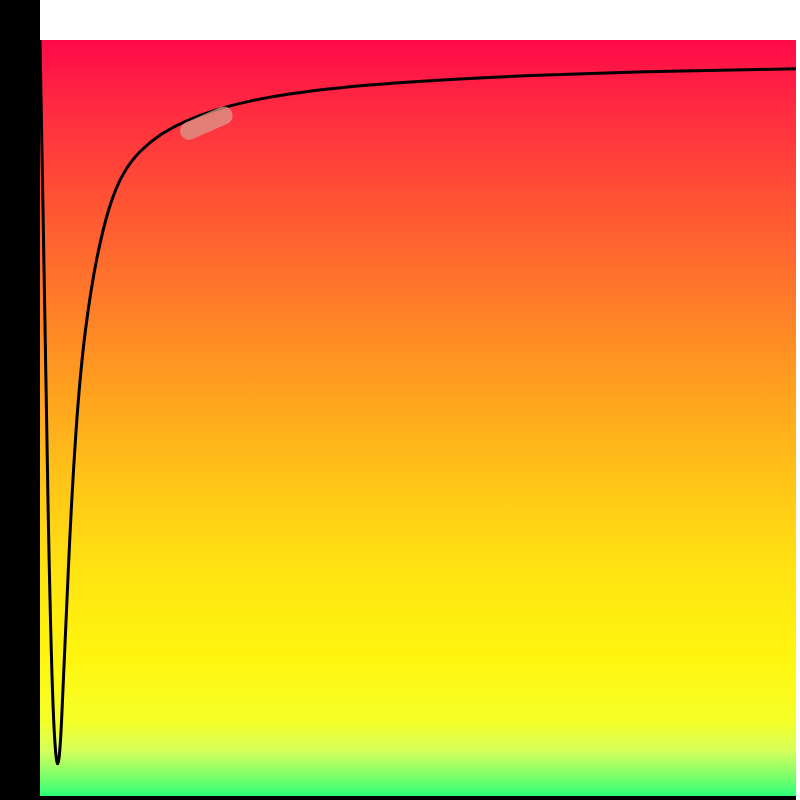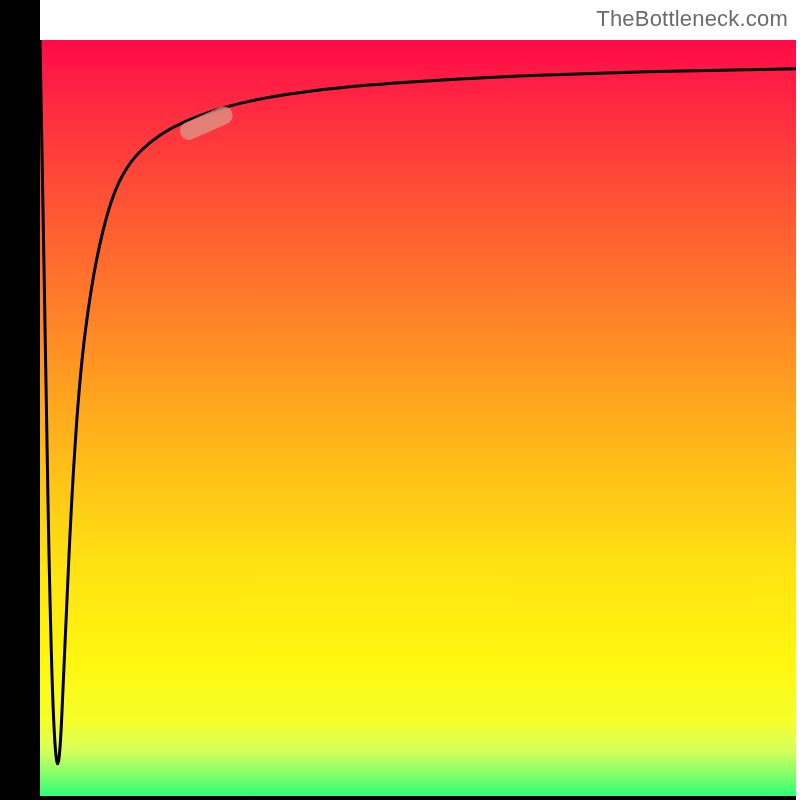--- a/index.html
+++ b/index.html
@@ -72,21 +72,20 @@
   .curve-svg {
     position: absolute;
     inset: 0;
   }
 </style>
 </head>
 <body>
 
 <div class="frame">
 
-  <div class="watermark">TheBottleneck.com</div>
 
   <div class="axis-y"></div>
   <div class="axis-x"></div>
 
   <div class="plot-area">
     <div class="gradient-bg"></div>
 
     <svg class="curve-svg" viewBox="0 0 756 756" preserveAspectRatio="none">
       <path fill="none" stroke="#000" stroke-width="3" stroke-linejoin="round" stroke-linecap="round" d="M 0 0 Q 0 0 3.024 170.1 Q 6.048 340.2 7.5600000000000005 434.70000000000005 Q 9.072000000000001 529.2 11.340000000000002 612.36 Q 13.608000000000002 695.52 16.254 718.2 Q 18.900000000000002 740.88 21.924 672.8399999999999 Q 24.948 604.8 28.35 529.1999999999999 Q 31.752000000000002 453.59999999999997 35.91 393.12 Q 40.068 332.64 45.36 291.05999999999995 Q 50.652 249.47999999999996 56.7 219.23999999999998 Q 62.748000000000005 189 69.174 168.20999999999998 Q 75.60000000000001 147.41999999999996 83.16 134.19 Q 90.72 120.96000000000004 100.16999999999999 111.51000000000005 Q 109.61999999999999 102.06000000000006 120.95999999999998 94.5 Q 132.29999999999998 86.93999999999994 145.52999999999997 81.26999999999998 Q 158.76 75.60000000000002 173.88 70.68600000000004 Q 189 65.77200000000005 207.89999999999998 61.61400000000003 Q 226.79999999999998 57.45600000000002 249.47999999999996 54.05400000000003 Q 272.15999999999997 50.652000000000044 298.62 48.00600000000003 Q 325.08 45.360000000000014 355.32 43.09200000000004 Q 385.56 40.82400000000007 419.58 38.934000000000026 Q 453.59999999999997 37.04399999999998 491.4 35.53199999999998 Q 529.1999999999999 34.01999999999998 567 32.886000000000024 Q 604.8000000000001 31.752000000000066 642.6 30.996000000000038 Q 680.4 30.24000000000001 718.2 29.48399999999998 T 756 28.727999999999952"></path>
 

